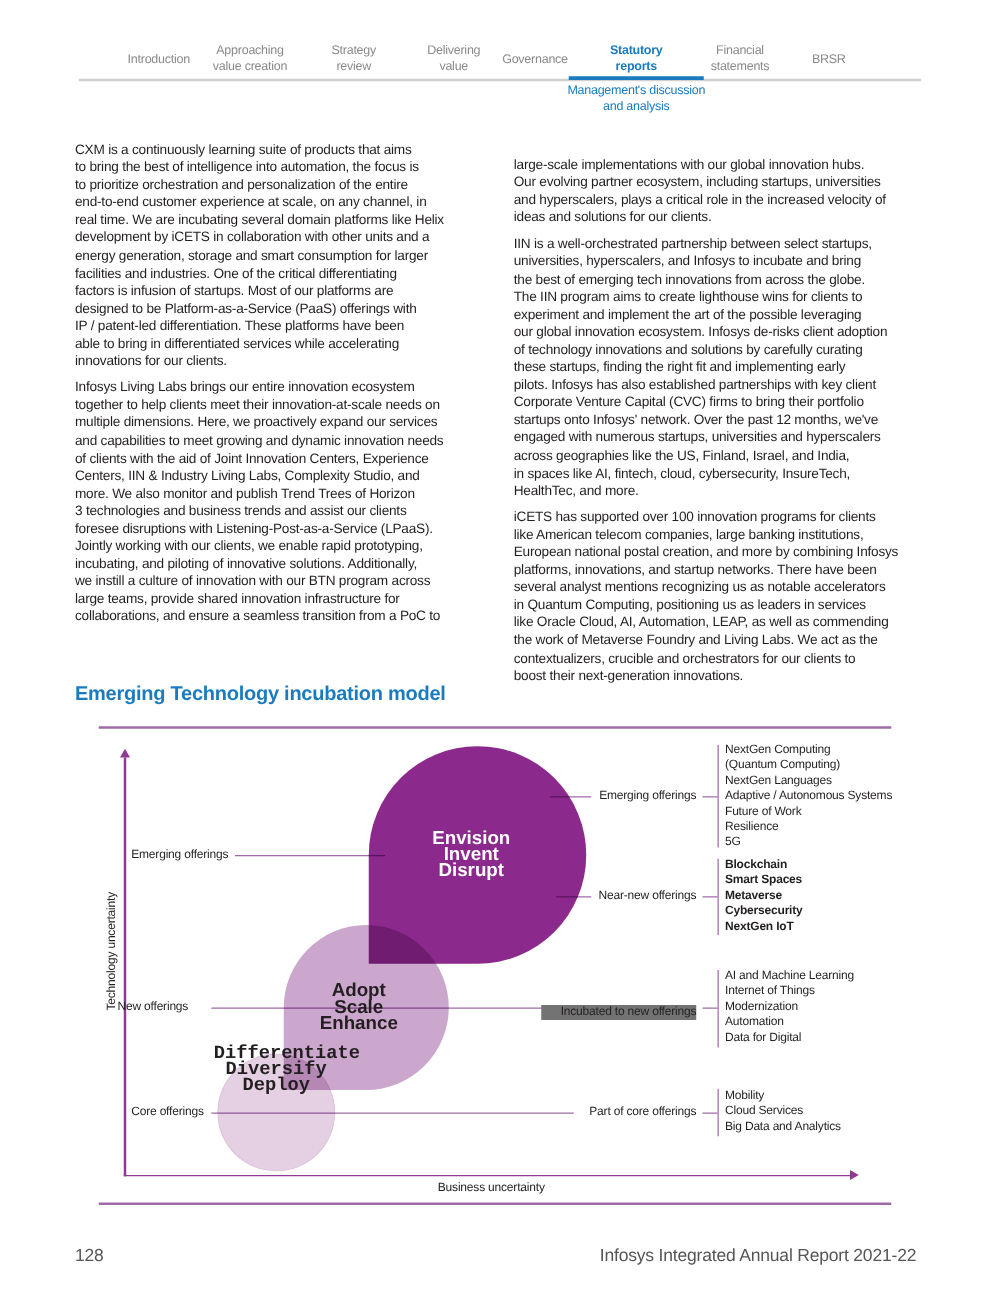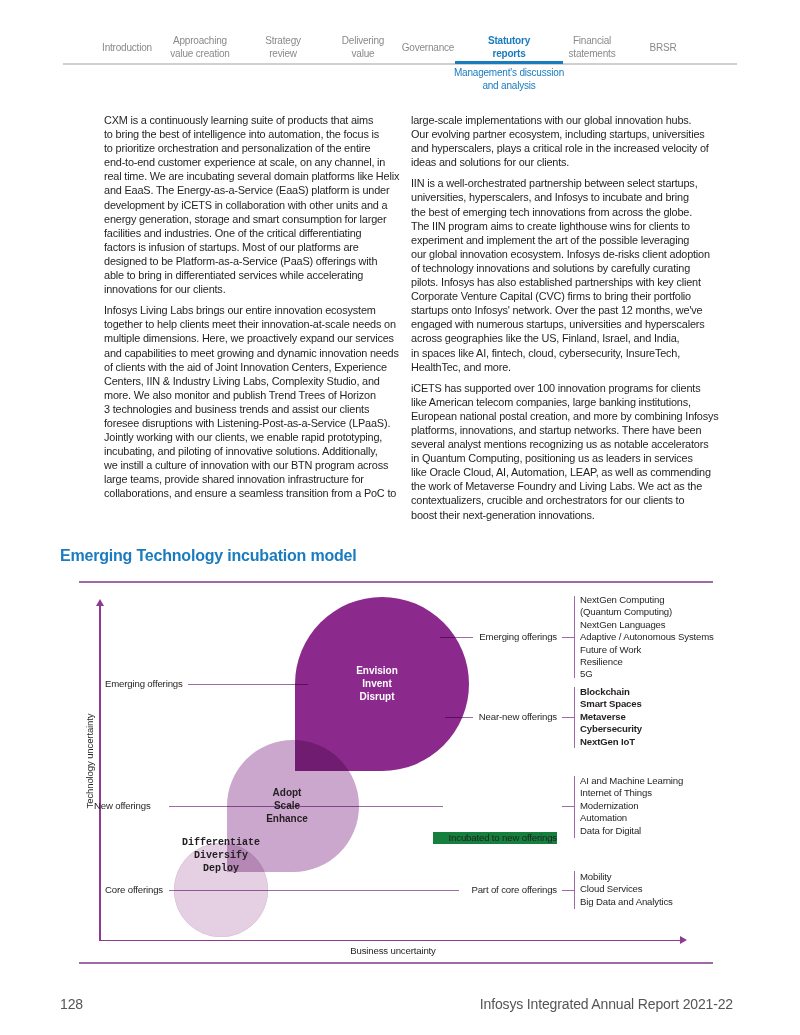--- a/index.html
+++ b/index.html
@@ -13,35 +13,35 @@
   .nav-item.active { color:#1a7bbf; font-weight:bold; }
   .nav-rule { position:absolute; left:63px; top:63px; width:674px; height:2px; background:#d0d0d0; }
   .nav-underline { position:absolute; left:455px; top:61px; width:108px; height:3px; background:#1a7bbf; }
   .nav-sub { position:absolute; left:449px; top:66px; width:120px; text-align:center;
              font-size:10px; line-height:13px; color:#1a7bbf; letter-spacing:-0.2px; }
 
   
   .col { position:absolute; top:113px; font-size:10.9px; line-height:14.1px; color:#231f20; letter-spacing:-0.18px; }
   .col .ln { white-space:nowrap; height:14.1px; }
   .col .para { margin-bottom:7px; }
-  .col-left { left:60px; width:340px;margin-left:44px; }
-  .col-right { left:411px; width:345px; }
+  .col-left { left:60px; width:340px; }
+  .col-right { left:411px; width:345px;margin-top:12px; }
 
   .section-heading { position:absolute; left:60px; top:547px; font-size:16px; font-weight:bold;
                      color:#1a7bbf; letter-spacing:-0.2px; }
 
   
   .hline { position:absolute; height:1.5px; background:#a06aa8; }
   .vline { position:absolute; width:1.5px; background:#a06aa8; }
   .axis { background:#8e3a92; }
   .lbl { position:absolute; font-size:9.6px; line-height:12px; color:#231f20; white-space:nowrap; letter-spacing:-0.15px; }
   .lbl.right { text-align:right; }
   .items { position:absolute; left:580px; font-size:9.6px; line-height:12.4px; color:#231f20; white-space:nowrap; letter-spacing:-0.15px; }
   .shape { position:absolute; mix-blend-mode:multiply; }
-  .shape-text { position:absolute; text-align:center; font-size:10px; font-weight:bold; line-height:13px; }
+  .shape-text { position:absolute; text-align:center; font-size:15px; font-weight:bold; line-height:13px; }
   .arrow-up { position:absolute; width:0; height:0; border-left:4px solid transparent; border-right:4px solid transparent; border-bottom:7px solid #8e3a92; }
   .arrow-right { position:absolute; width:0; height:0; border-top:4px solid transparent; border-bottom:4px solid transparent; border-left:7px solid #8e3a92; }
 
   .footer { position:absolute; top:996px; font-size:14px; color:#555; letter-spacing:-0.15px; }
 </style>
 </head>
 <body>
 
 <div>
   <div class="nav-item single" style="left:127px">
@@ -81,26 +81,26 @@
   </div>
 </div>
 
 <div class="col col-left">
   <div class="para">
     <div class="ln">CXM is a continuously learning suite of products that aims</div>
     <div class="ln">to bring the best of intelligence into automation, the focus is</div>
     <div class="ln">to prioritize orchestration and personalization of the entire</div>
     <div class="ln">end-to-end customer experience at scale, on any channel, in</div>
     <div class="ln">real time. We are incubating several domain platforms like Helix</div>
-    <div class="ln">and EaaS. The Energy-as-a-Service (EaaS) platform is under</div>
     <div class="ln">development by iCETS in collaboration with other units and a</div>
     <div class="ln">energy generation, storage and smart consumption for larger</div>
     <div class="ln">facilities and industries. One of the critical differentiating</div>
     <div class="ln">factors is infusion of startups. Most of our platforms are</div>
     <div class="ln">designed to be Platform-as-a-Service (PaaS) offerings with</div>
+    <div class="ln">IP / patent-led differentiation. These platforms have been</div>
     <div class="ln">able to bring in differentiated services while accelerating</div>
     <div class="ln">innovations for our clients.</div>
   </div>
   <div class="para">
     <div class="ln">Infosys Living Labs brings our entire innovation ecosystem</div>
     <div class="ln">together to help clients meet their innovation-at-scale needs on</div>
     <div class="ln">multiple dimensions. Here, we proactively expand our services</div>
     <div class="ln">and capabilities to meet growing and dynamic innovation needs</div>
     <div class="ln">of clients with the aid of Joint Innovation Centers, Experience</div>
     <div class="ln">Centers, IIN &amp; Industry Living Labs, Complexity Studio, and</div>
@@ -123,20 +123,21 @@
     <div class="ln">ideas and solutions for our clients.</div>
   </div>
   <div class="para">
     <div class="ln">IIN is a well-orchestrated partnership between select startups,</div>
     <div class="ln">universities, hyperscalers, and Infosys to incubate and bring</div>
     <div class="ln">the best of emerging tech innovations from across the globe.</div>
     <div class="ln">The IIN program aims to create lighthouse wins for clients to</div>
     <div class="ln">experiment and implement the art of the possible leveraging</div>
     <div class="ln">our global innovation ecosystem. Infosys de-risks client adoption</div>
     <div class="ln">of technology innovations and solutions by carefully curating</div>
+    <div class="ln">these startups, finding the right fit and implementing early</div>
     <div class="ln">pilots. Infosys has also established partnerships with key client</div>
     <div class="ln">Corporate Venture Capital (CVC) firms to bring their portfolio</div>
     <div class="ln">startups onto Infosys' network. Over the past 12 months, we've</div>
     <div class="ln">engaged with numerous startups, universities and hyperscalers</div>
     <div class="ln">across geographies like the US, Finland, Israel, and India,</div>
     <div class="ln">in spaces like AI, fintech, cloud, cybersecurity, InsureTech,</div>
     <div class="ln">HealthTec, and more.</div>
   </div>
   <div class="para">
     <div class="ln">iCETS has supported over 100 innovation programs for clients</div>
@@ -192,21 +193,21 @@
     <div>Diversify</div>
     <div>Deploy</div>
   </div>
 
   <div class="lbl" style="left:105px; top:678px;">Emerging offerings</div>
   <div class="lbl" style="left:94px; top:800px;">New offerings</div>
   <div class="lbl" style="left:105px; top:884px;">Core offerings</div>
 
   <div class="lbl right" style="left:437px; width:120px; top:631px;">Emerging offerings</div>
   <div class="lbl right" style="left:437px; width:120px; top:711px;">Near-new offerings</div>
-  <div class="lbl right" style="left:437px; width:120px; top:832px; background:#15803d; padding-left:4px; margin-left:-4px;">Incubated to new offerings</div>
+  <div class="lbl right" style="left:437px; width:120px; top:804px; background:#737373; padding-left:4px; margin-left:-4px;">Incubated to new offerings</div>
   <div class="lbl right" style="left:465px; width:92px; top:884px; background:#fff; padding-left:6px; margin-left:-6px;">Part of core offerings</div>
 
   <div class="hline" style="left:562px; top:636.5px; width:12px;"></div>
   <div class="vline" style="left:573.5px; top:596px; height:82px;"></div>
   <div class="hline" style="left:562px; top:716.5px; width:12px;"></div>
   <div class="vline" style="left:573.5px; top:687px; height:61px;"></div>
   <div class="hline" style="left:562px; top:805.5px; width:12px;"></div>
   <div class="vline" style="left:573.5px; top:776px; height:62px;"></div>
   <div class="hline" style="left:562px; top:889.5px; width:12px;"></div>
   <div class="vline" style="left:573.5px; top:871px; height:38px;"></div>

